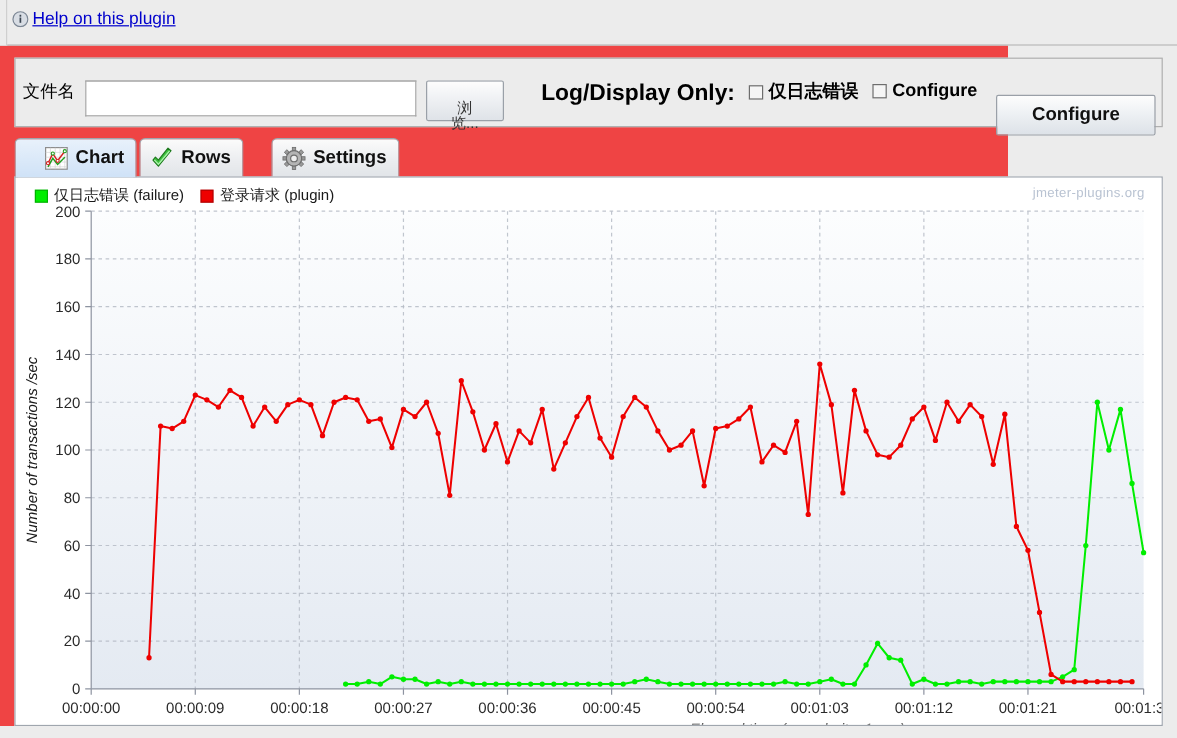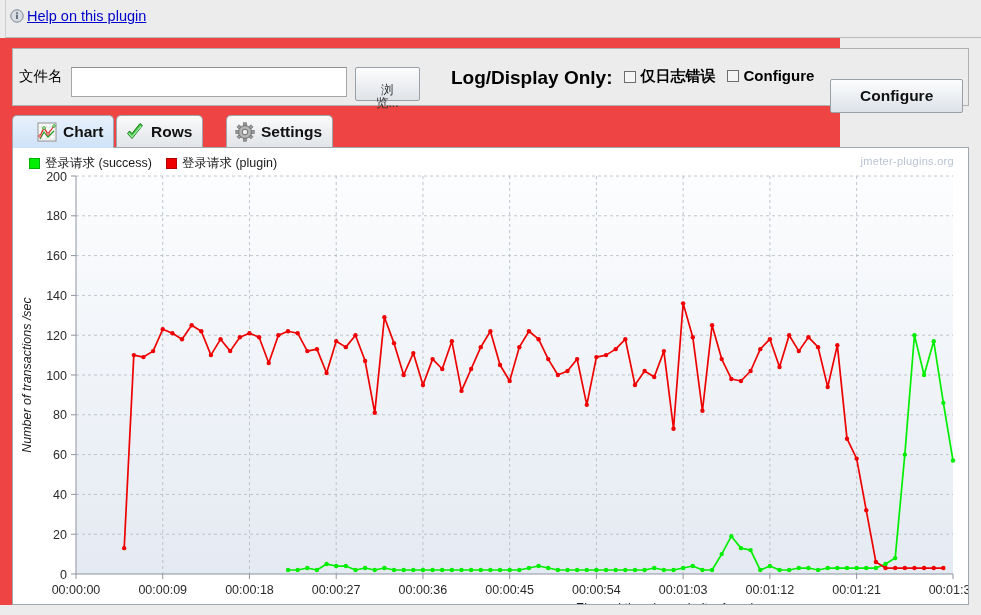--- a/index.html
+++ b/index.html
@@ -260,21 +260,21 @@
         <circle cx="10" cy="10" r="2.8" fill="#efefef" stroke="#6e6e6e" stroke-width="1"></circle>
       </svg>
       <span>Settings</span>
     </div>
   </div>
 
   <div class="chart-panel">
     <div class="legend">
       <span class="legend-item">
         <span class="legend-swatch" style="background:#00EE00"></span>
-        <span class="legend-text">登录请求 (success)</span>
+        <span class="legend-text">仅日志错误 (failure)</span>
       </span>
       <span class="legend-item">
         <span class="legend-swatch" style="background:#EE0000"></span>
         <span class="legend-text">登录请求 (plugin)</span>
       </span>
     </div>
     <div class="watermark">jmeter-plugins.org</div>
 
     <svg class="chart-svg" id="chart-svg" width="955" height="456" viewBox="0 0 955 456">
         <defs>

